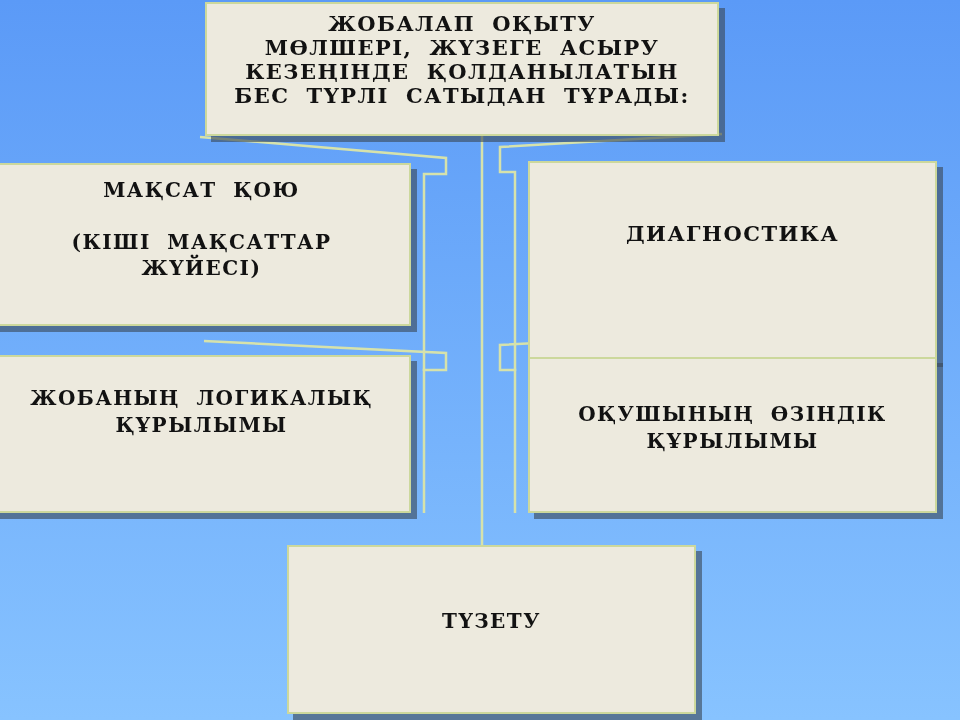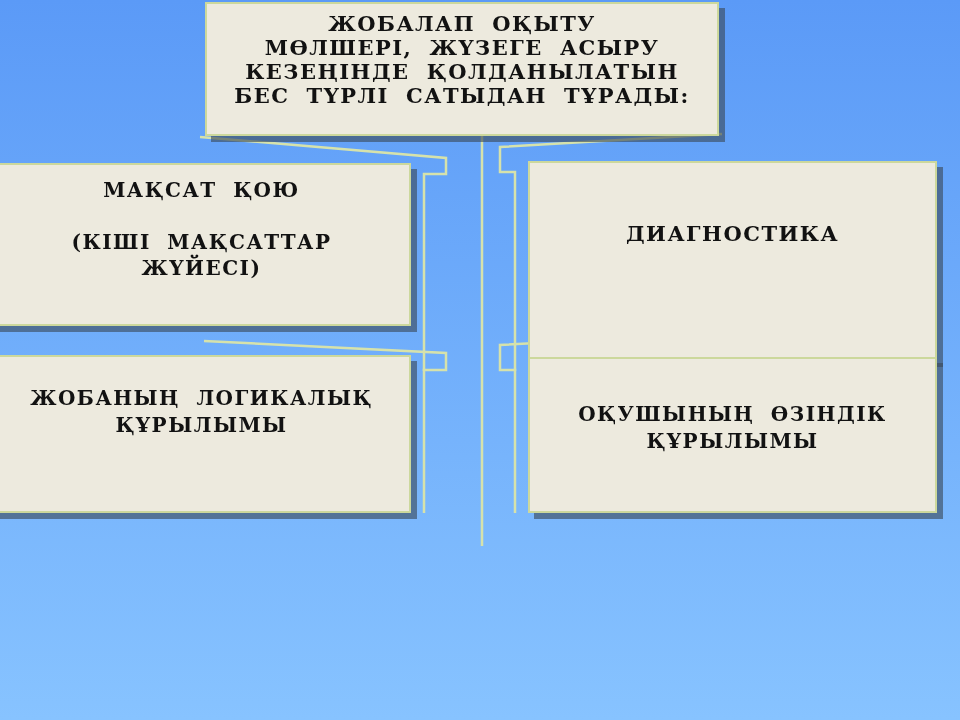--- a/index.html
+++ b/index.html
@@ -84,14 +84,17 @@
   <div class="box" id="box-structure">
     <div class="line">ЖОБАНЫҢ ЛОГИКАЛЫҚ</div>
     <div class="line">ҚҰРЫЛЫМЫ</div>
   </div>
 
   <div class="box" id="box-selfwork">
     <div class="line">ОҚУШЫНЫҢ ӨЗІНДІК</div>
     <div class="line">ҚҰРЫЛЫМЫ</div>
   </div>
 
+  <div class="box" id="box-correction">
+    <div class="line">ТҮЗЕТУ</div>
+  </div>
 
 </div>
 
 </body></html>

